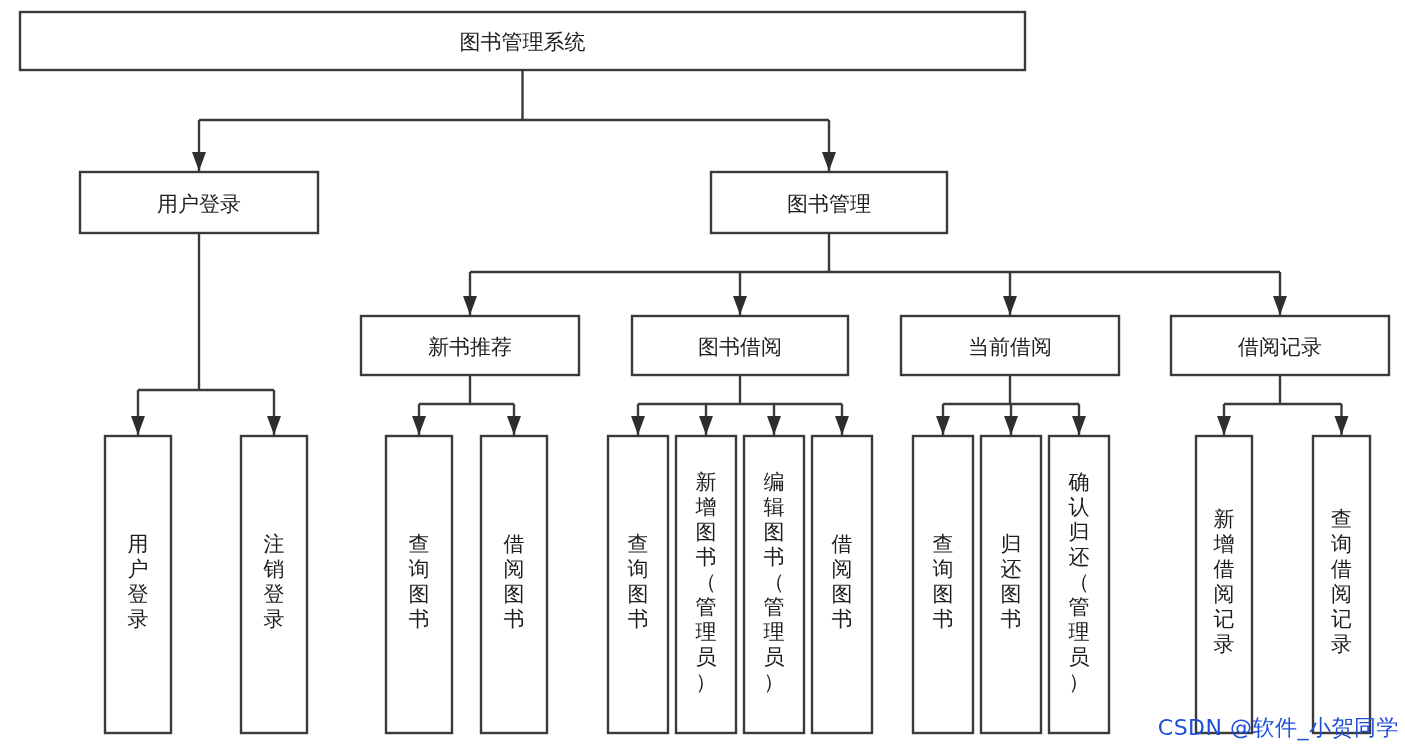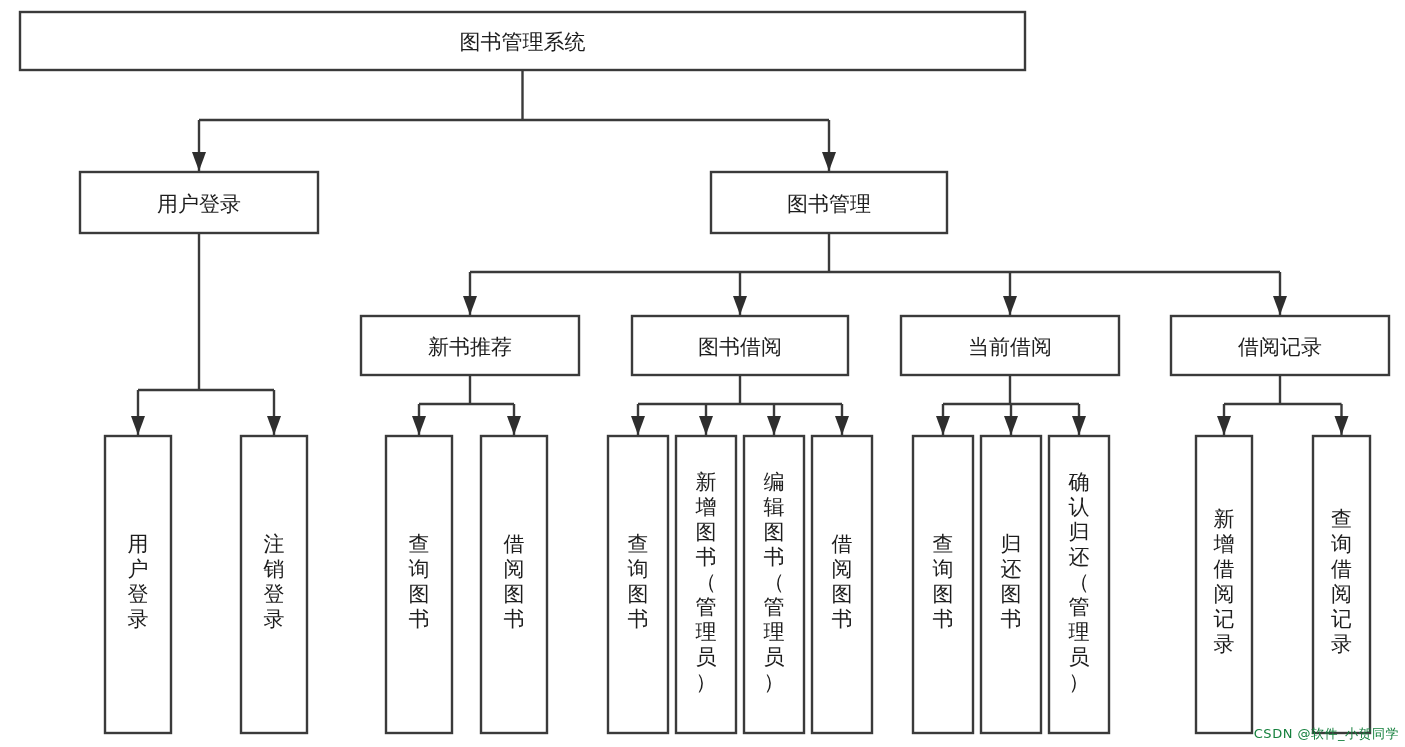--- a/index.html
+++ b/index.html
@@ -7,21 +7,21 @@
   #stage{position:relative;width:1405px;height:747px;background:#ffffff;overflow:hidden;}
   #diagram{position:absolute;left:0;top:0;width:1405px;height:747px;}
   .node-rect{fill:#ffffff;stroke:#3a3a3a;stroke-width:2.4;}
   .edge{stroke:#3a3a3a;stroke-width:2.4;fill:none;stroke-linecap:butt;}
   .arrowhead{fill:#2e2e2e;stroke:none;}
   .node-label{font-family:"DejaVu Sans","Liberation Sans",sans-serif;font-size:21px;fill:#1d1d1d;
               dominant-baseline:central;text-anchor:middle;}
   .node-label-v{font-family:"DejaVu Sans","Liberation Sans",sans-serif;font-size:21px;fill:#1d1d1d;
               text-anchor:middle;}
   .watermark{position:absolute;right:6px;bottom:4px;font-family:"DejaVu Sans","Liberation Sans",sans-serif;
-             font-size:13px;color:#15803d;white-space:nowrap;letter-spacing:.5px;}
+             font-size:22px;color:#1d4ed8;white-space:nowrap;letter-spacing:.5px;}
 </style>
 </head>
 <body>
 
 <div id="stage">
   <svg id="diagram" viewBox="0 0 1405 747" xmlns="http://www.w3.org/2000/svg">
     <g id="edge-layer">
         <line x1="522.5" y1="70" x2="522.5" y2="120" class="edge"></line>
         <line x1="199" y1="120" x2="829" y2="120" class="edge"></line>
         <line x1="199" y1="120" x2="199" y2="172" class="edge"></line>

